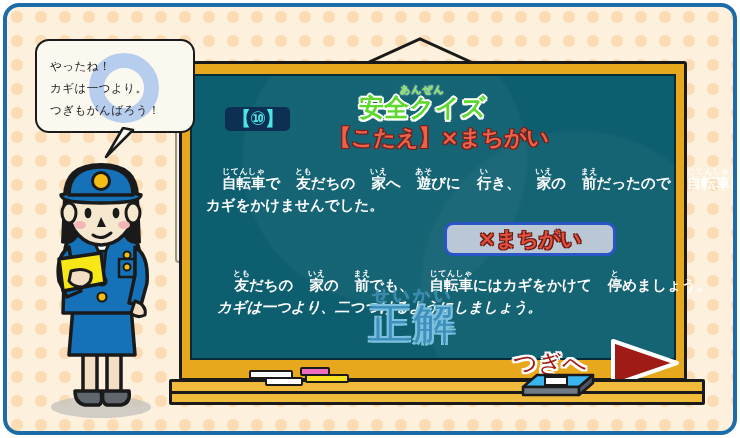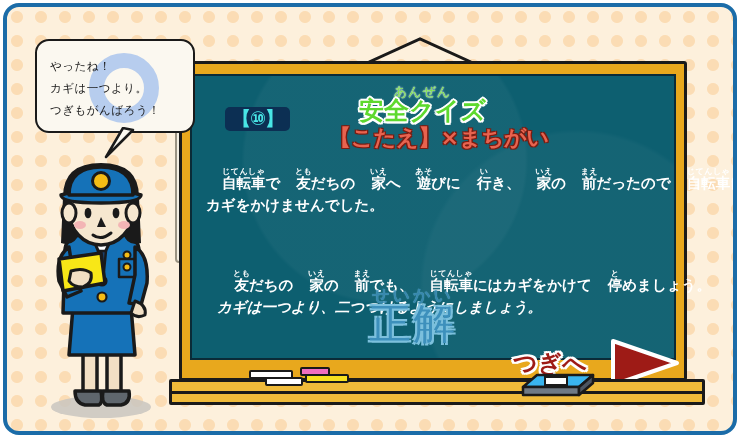--- a/index.html
+++ b/index.html
@@ -134,22 +134,22 @@
     line-height: 1;
   }
 
   #title-wrap {
     position: absolute;
     left: 352px; top: 78px;
     text-align: center;
   }
   .furi {
     display: block;
-    font-size: 13px;
-    font-weight: normal;
+    font-size: 10px;
+    font-weight: bold;
     line-height: 1;
     letter-spacing: 1px;
   }
   #title-furi { color: #7ae04a; text-shadow: 0 0 1px #ffffff, 0 0 2px #ffffff; }
   #title-main {
     display: block;
     font-size: 25px;
     font-weight: bold;
     line-height: 1.05;
     color: #5dd92e;
@@ -246,21 +246,21 @@
     text-shadow:
       -2px -2px 0 #7cc0dd, 2px -2px 0 #7cc0dd,
       -2px  2px 0 #7cc0dd, 2px  2px 0 #7cc0dd;
   }
 
   
   #next-label {
     position: absolute;
     left: 506px; top: 340px;
     font-size: 24px;
-    font-weight: bold;
+    font-weight: normal;
     color: #9e1b16;
     letter-spacing: 0px;
     text-shadow:
       -2px -2px 0 #ffffff, 2px -2px 0 #ffffff,
       -2px  2px 0 #ffffff, 2px  2px 0 #ffffff,
        0 -2.4px 0 #ffffff, 0 2.4px 0 #ffffff,
       -2.4px 0 0 #ffffff, 2.4px 0 0 #ffffff;
   }
   #next-arrow {
     position: absolute;
@@ -328,20 +328,23 @@
     <div id="title-wrap">
       <span class="furi" id="title-furi">あんぜん</span>
       <span id="title-main">安全クイズ</span>
     </div>
 
     <div id="answer-headline">【こたえ】×まちがい</div>
 
     <div class="ruby-line" id="q-line1"><ruby>自転車<rt>じてんしゃ</rt></ruby>で<ruby>友<rt>とも</rt></ruby>だちの<ruby>家<rt>いえ</rt></ruby>へ<ruby>遊<rt>あそ</rt></ruby>びに<ruby>行<rt>い</rt></ruby>き、<ruby>家<rt>いえ</rt></ruby>の<ruby>前<rt>まえ</rt></ruby>だったので<ruby>自転車<rt>じてんしゃ</rt></ruby>に</div>
     <div class="ruby-line" id="q-line2">カギをかけませんでした。</div>
 
+    <div id="answer-chip">
+      <span id="answer-chip-label">×まちがい</span>
+    </div>
 
     <div class="ruby-line" id="e-line1"><ruby>友<rt>とも</rt></ruby>だちの<ruby>家<rt>いえ</rt></ruby>の<ruby>前<rt>まえ</rt></ruby>でも、<ruby>自転車<rt>じてんしゃ</rt></ruby>にはカギをかけて<ruby>停<rt>と</rt></ruby>めましょう。</div>
     <div class="ruby-line" id="e-line2">カギは一つより、二つつけるようにしましょう。</div>
 
     <div id="watermark">
       <span id="watermark-furi">せいかい</span>
       <span id="watermark-main">正解</span>
     </div>
 
     <div id="next-label">つぎへ</div>

